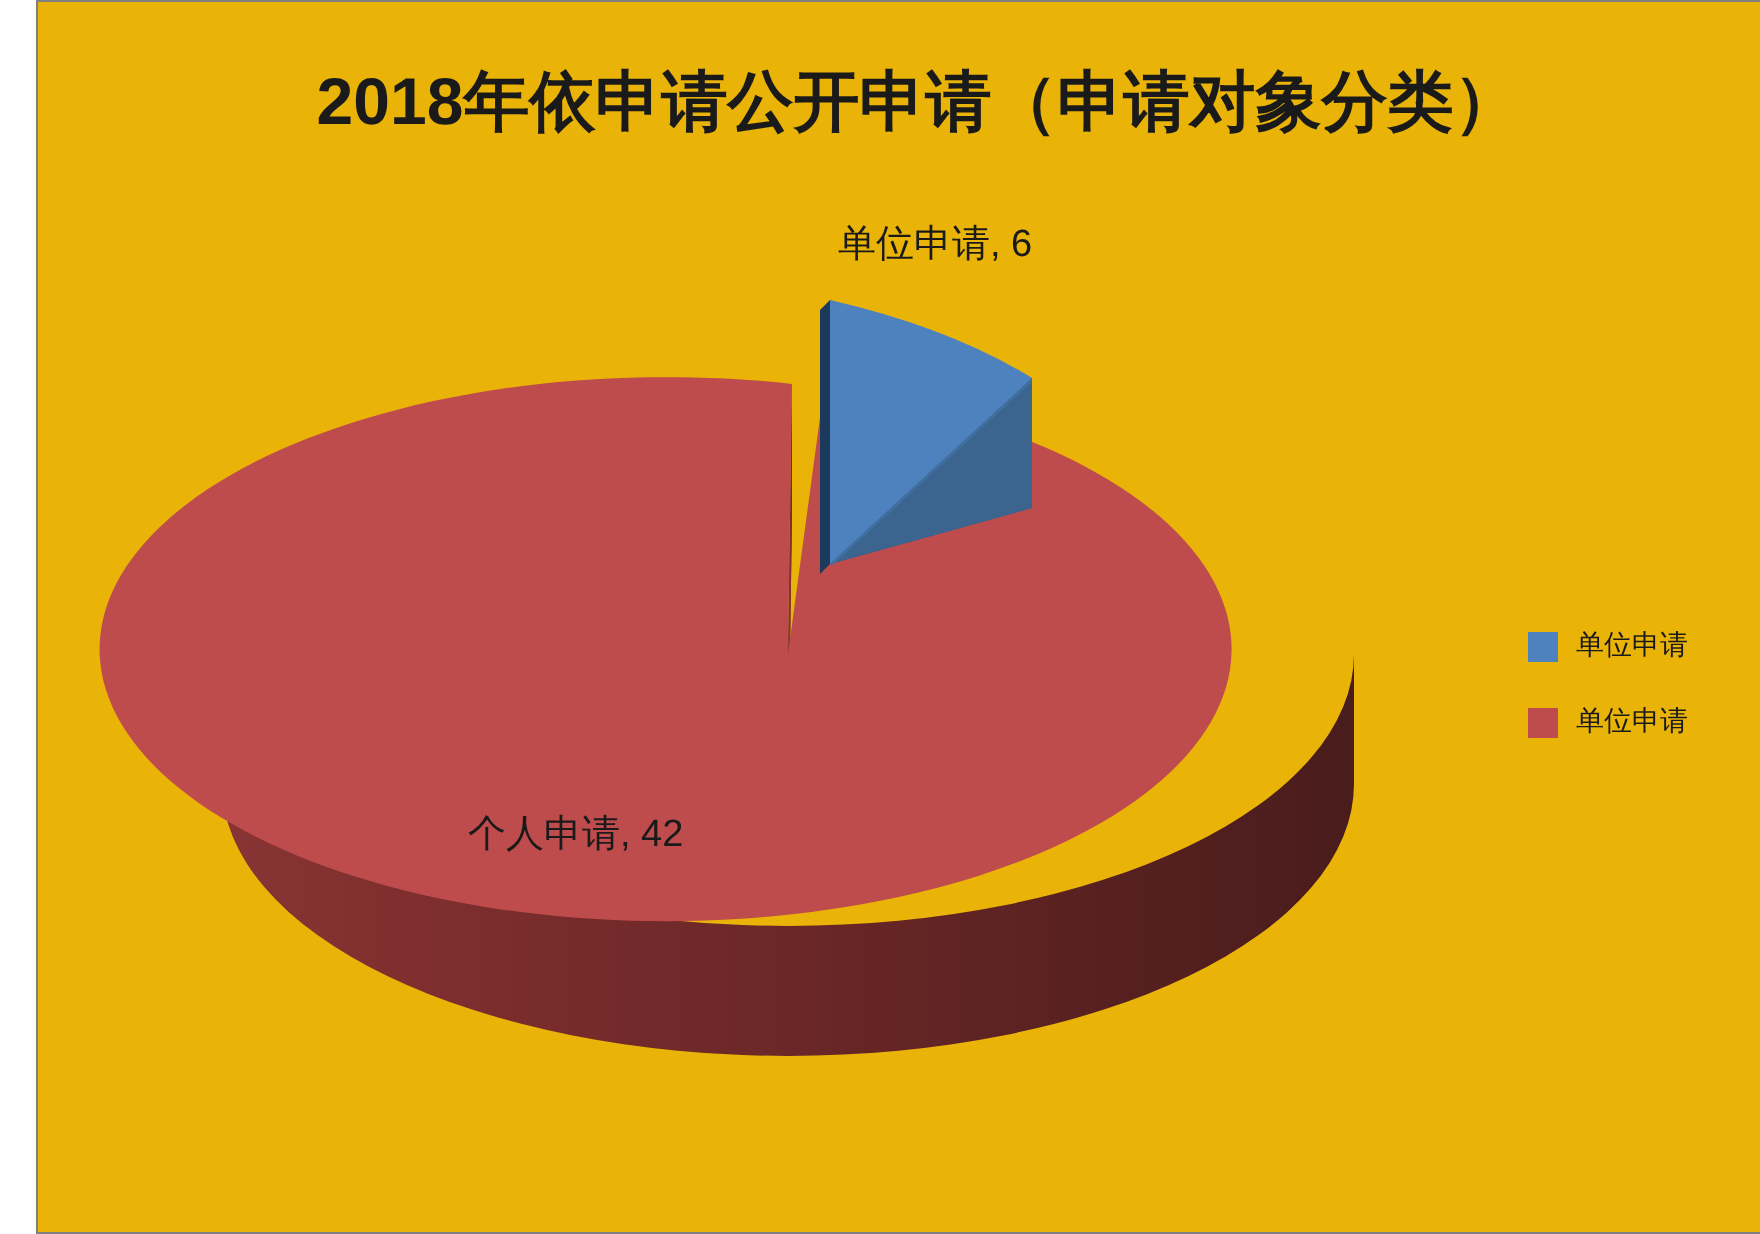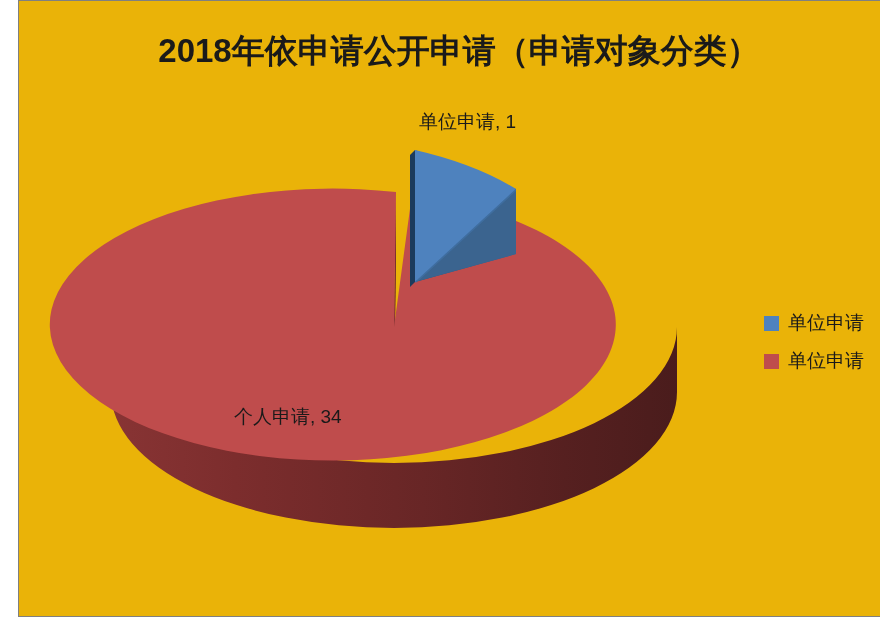--- a/index.html
+++ b/index.html
@@ -59,21 +59,21 @@
     align-items: center;
     height: 38px;
   }
   .legend-swatch {
     width: 15px;
     height: 15px;
     flex: 0 0 auto;
     margin-right: 9px;
   }
   .legend-text {
-    font-size: 19px;
+    font-size: 14px;
     color: #1a1a1a;
     white-space: nowrap;
   }
 </style>
 </head>
 <body>
 
 <div id="chart-root" style="background: #eab308; border-color: rgb(128, 128, 128); margin-left: 18px;">
 
   <div id="chart-title">2018年依申请公开申请（申请对象分类）</div>
@@ -123,23 +123,23 @@
 
       <path d="M 396,281
                L 396,149
                A 283,136 0 0 1 497,188
                Z" fill="#4e82be"></path>
 
       <path d="M 396,281 L 497,188 L 497,190 L 397,282 Z" fill="#4377ad" opacity="0.55"></path>
     </g>
   </svg>
 
-  <div class="slice-label" id="label-unit">单位申请, 1</div>
+  <div class="slice-label" id="label-unit">单位申请, 6</div>
 
-  <div class="slice-label" id="label-person">个人申请, 34</div>
+  <div class="slice-label" id="label-person">个人申请, 42</div>
 
   <div id="legend">
     <div class="legend-row">
       <span class="legend-swatch" style="background:#4e82be"></span>
       <span class="legend-text">单位申请</span>
     </div>
     <div class="legend-row">
       <span class="legend-swatch" style="background:#bf4c4c"></span>
       <span class="legend-text">单位申请</span>
     </div>

